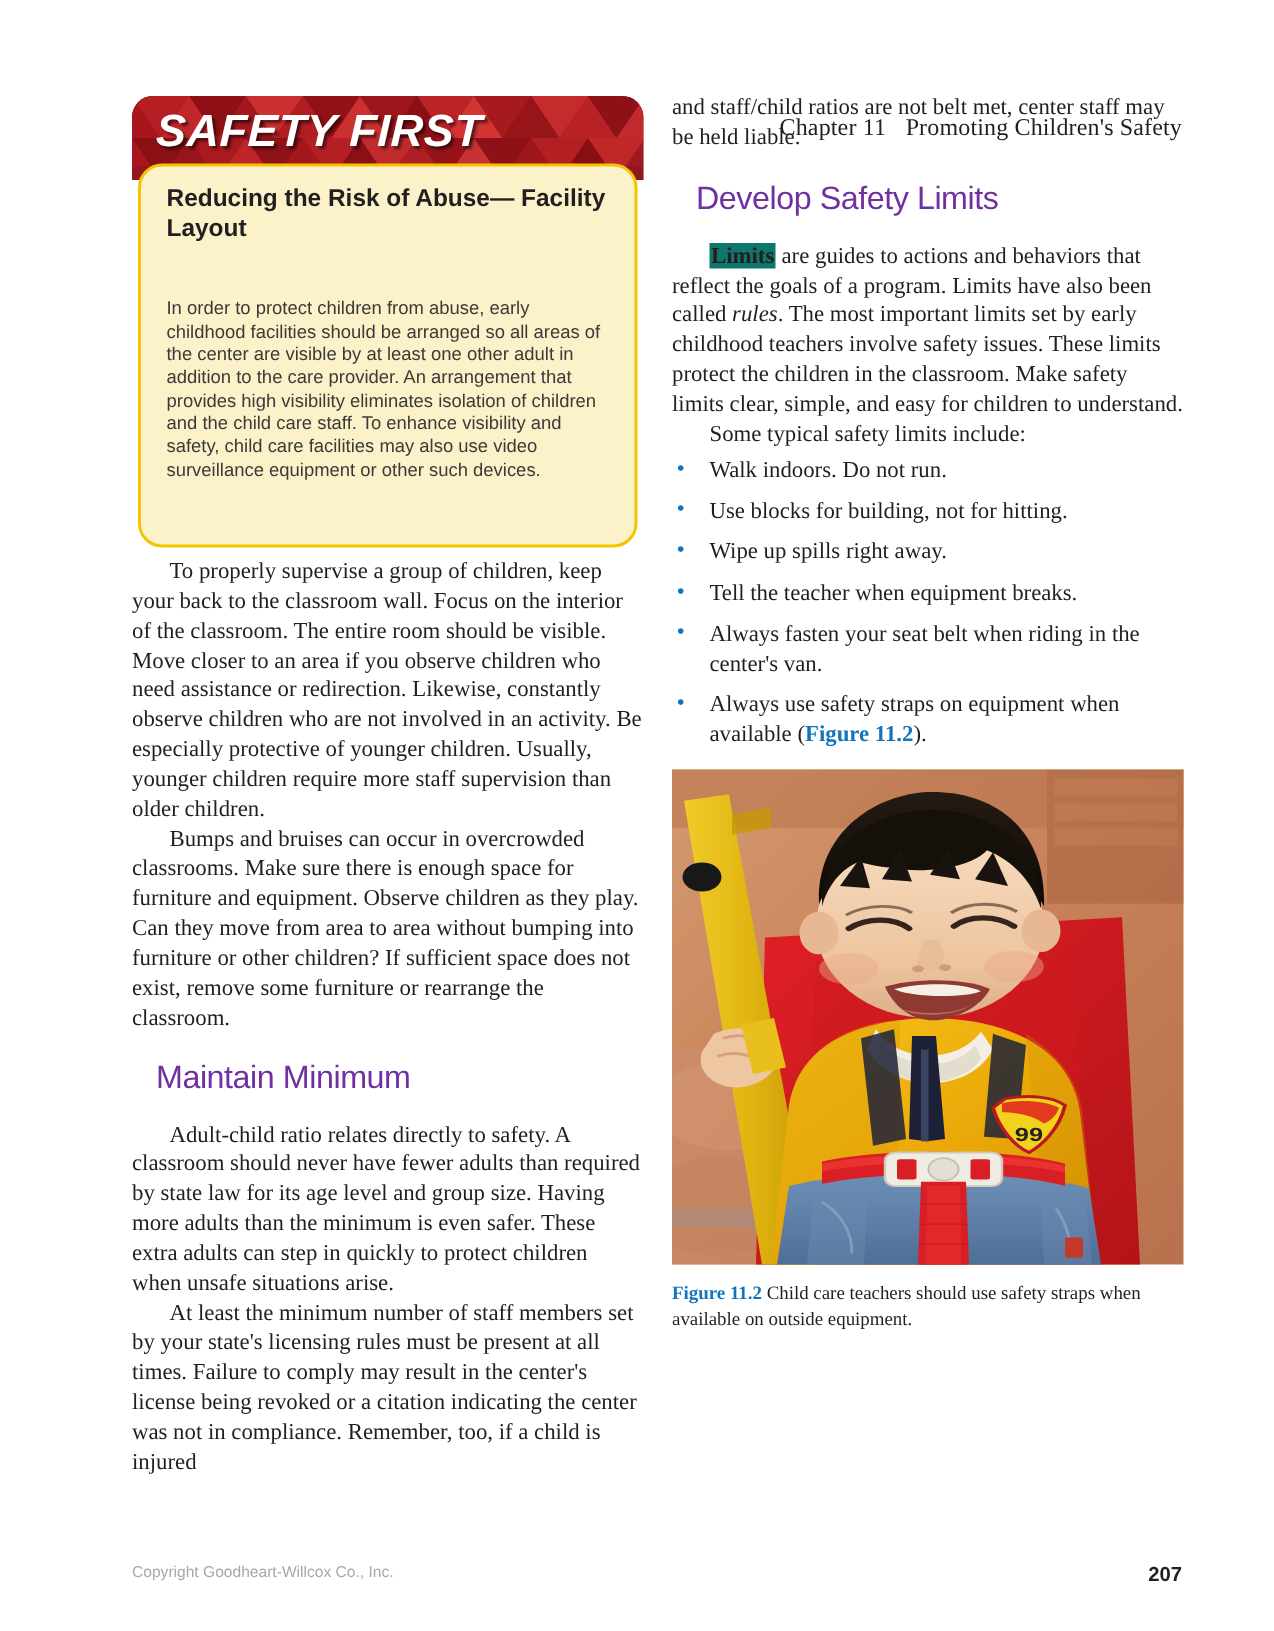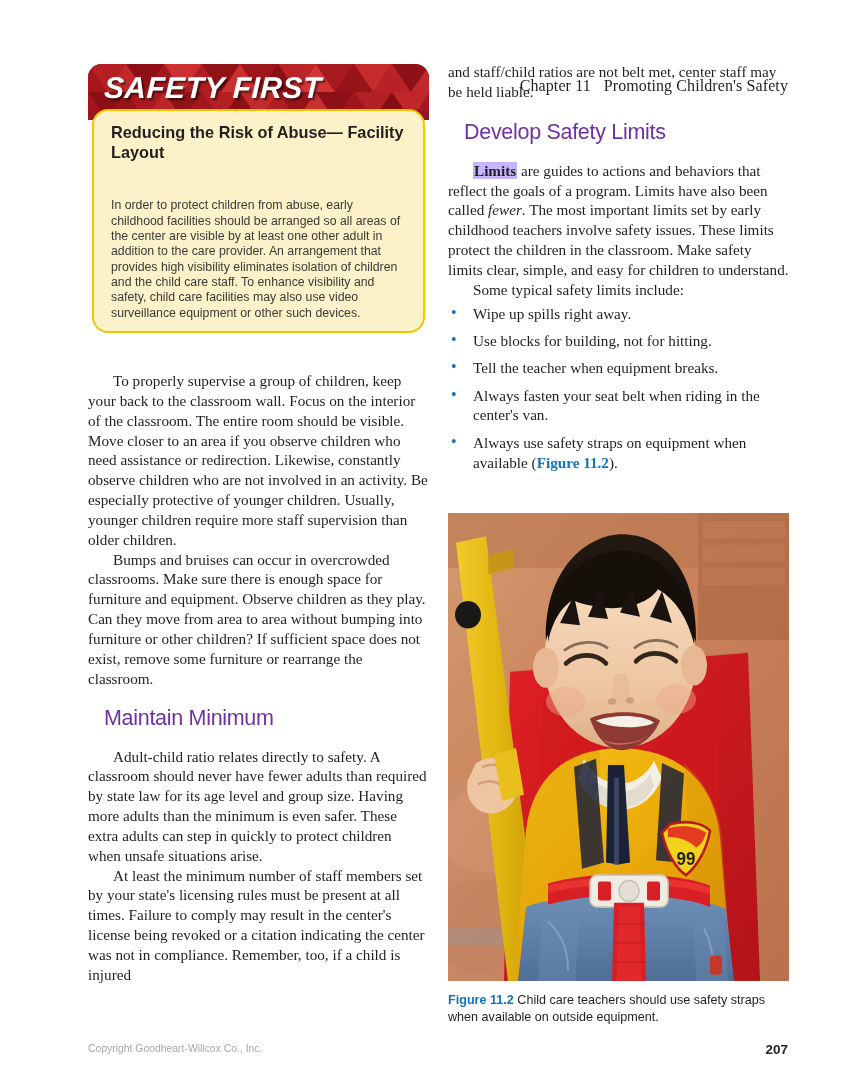--- a/index.html
+++ b/index.html
@@ -53,21 +53,21 @@
     line-height: 19.85px;
     color: #221e1f;
     text-align: left;
     text-indent: 25px;
     -webkit-font-smoothing: antialiased;
   }
   p.body.noindent { text-indent: 0; }
   p.body i { font-style: italic; }
 
   .hl {
-    background: #c4b5fd;
+    background: #0f766e;
     font-weight: bold;
     padding: 0 1px;
   }
 
   .figref {
     color: #1274bc;
     font-weight: bold;
   }
 
   
@@ -112,21 +112,21 @@
     color: #ffffff;
     text-shadow: 2px 2px 2px rgba(0,0,0,.55);
     transform: skewX(-2deg);
   }
 
   .safety-body {
     position: absolute;
     left: 4px;
     top: 45px;
     width: 333px;
-    height: 224px;
+    height: 256px;
     background: #fbf2c9;
     border: 2.5px solid #f4c400;
     border-radius: 16px;
     padding: 12px 17px 10px 17px;
   }
   .safety-body h3 {
     font-family: "Liberation Sans", sans-serif;
     font-size: 16.3px;
     line-height: 19.6px;
     font-weight: bold;
@@ -168,31 +168,31 @@
 
   
   .figure-wrap {
     position: absolute;
     left: 448px;
     top: 513px;
     width: 341px;
   }
   .photo {
     width: 341px;
-    height: 468px;
+    height: 330px;
     position: relative;
     overflow: hidden;
     background: #c98b63;
   }
   .photo svg { display: block; width: 100%; height: 100%; }
 
   .fig-caption {
     margin-top: 11px;
     width: 341px;
-    font-family: Liberation Sans, sans-serif;
+    font-family: Liberation Serif, serif;
     font-size: 12.6px;
     line-height: 16.6px;
     color: #231f20;
   }
   .fig-caption .lbl {
     color: #1274bc;
     font-weight: bold;
   }
 
   
@@ -294,28 +294,29 @@
     <p class="body" style="margin-top:9px;">Adult-child ratio relates directly to safety. A classroom should never have fewer adults than required by state law for its age level and group size. Having more adults than the minimum is even safer. These extra adults can step in quickly to protect children when unsafe situations arise.</p>
     <p class="body">At least the minimum number of staff members set by your state's licensing rules must be present at all times. Failure to comply may result in the center's license being revoked or a citation indicating the center was not in compliance. Remember, too, if a child is injured</p>
   </div>
 
   <div class="col-right">
     <p class="body noindent">and staff/child ratios are not belt met, center staff may be held liable.</p>
 
     <h2 class="ahead" style="margin-top:18px;">Develop Safety Limits</h2>
 
     <p class="body" style="margin-top:8px;">
-      <span class="hl">Limits</span><span> are guides to actions and behaviors that reflect the goals of a program. Limits have also been called </span><i>fewer</i><span>. The most important limits set by early childhood teachers involve safety issues. These limits protect the children in the classroom. Make safety limits clear, simple, and easy for children to understand.</span>
+      <span class="hl">Limits</span><span> are guides to actions and behaviors that reflect the goals of a program. Limits have also been called </span><i>rules</i><span>. The most important limits set by early childhood teachers involve safety issues. These limits protect the children in the classroom. Make safety limits clear, simple, and easy for children to understand.</span>
     </p>
 
     <p class="body">Some typical safety limits include:</p>
 
     <ul class="limits">
+      <li>Walk indoors. Do not run.</li>
+      <li>Use blocks for building, not for hitting.</li>
       <li>Wipe up spills right away.</li>
-      <li>Use blocks for building, not for hitting.</li>
       <li>Tell the teacher when equipment breaks.</li>
       <li>Always fasten your seat belt when riding in the center's van.</li>
       <li><span>Always use safety straps on equipment when available (</span><span class="figref">Figure 11.2</span><span>).</span></li>
     </ul>
   </div>
 
   <div class="figure-wrap">
     <div class="photo">
       <svg viewBox="0 0 341 442" preserveAspectRatio="none">
         <defs>

